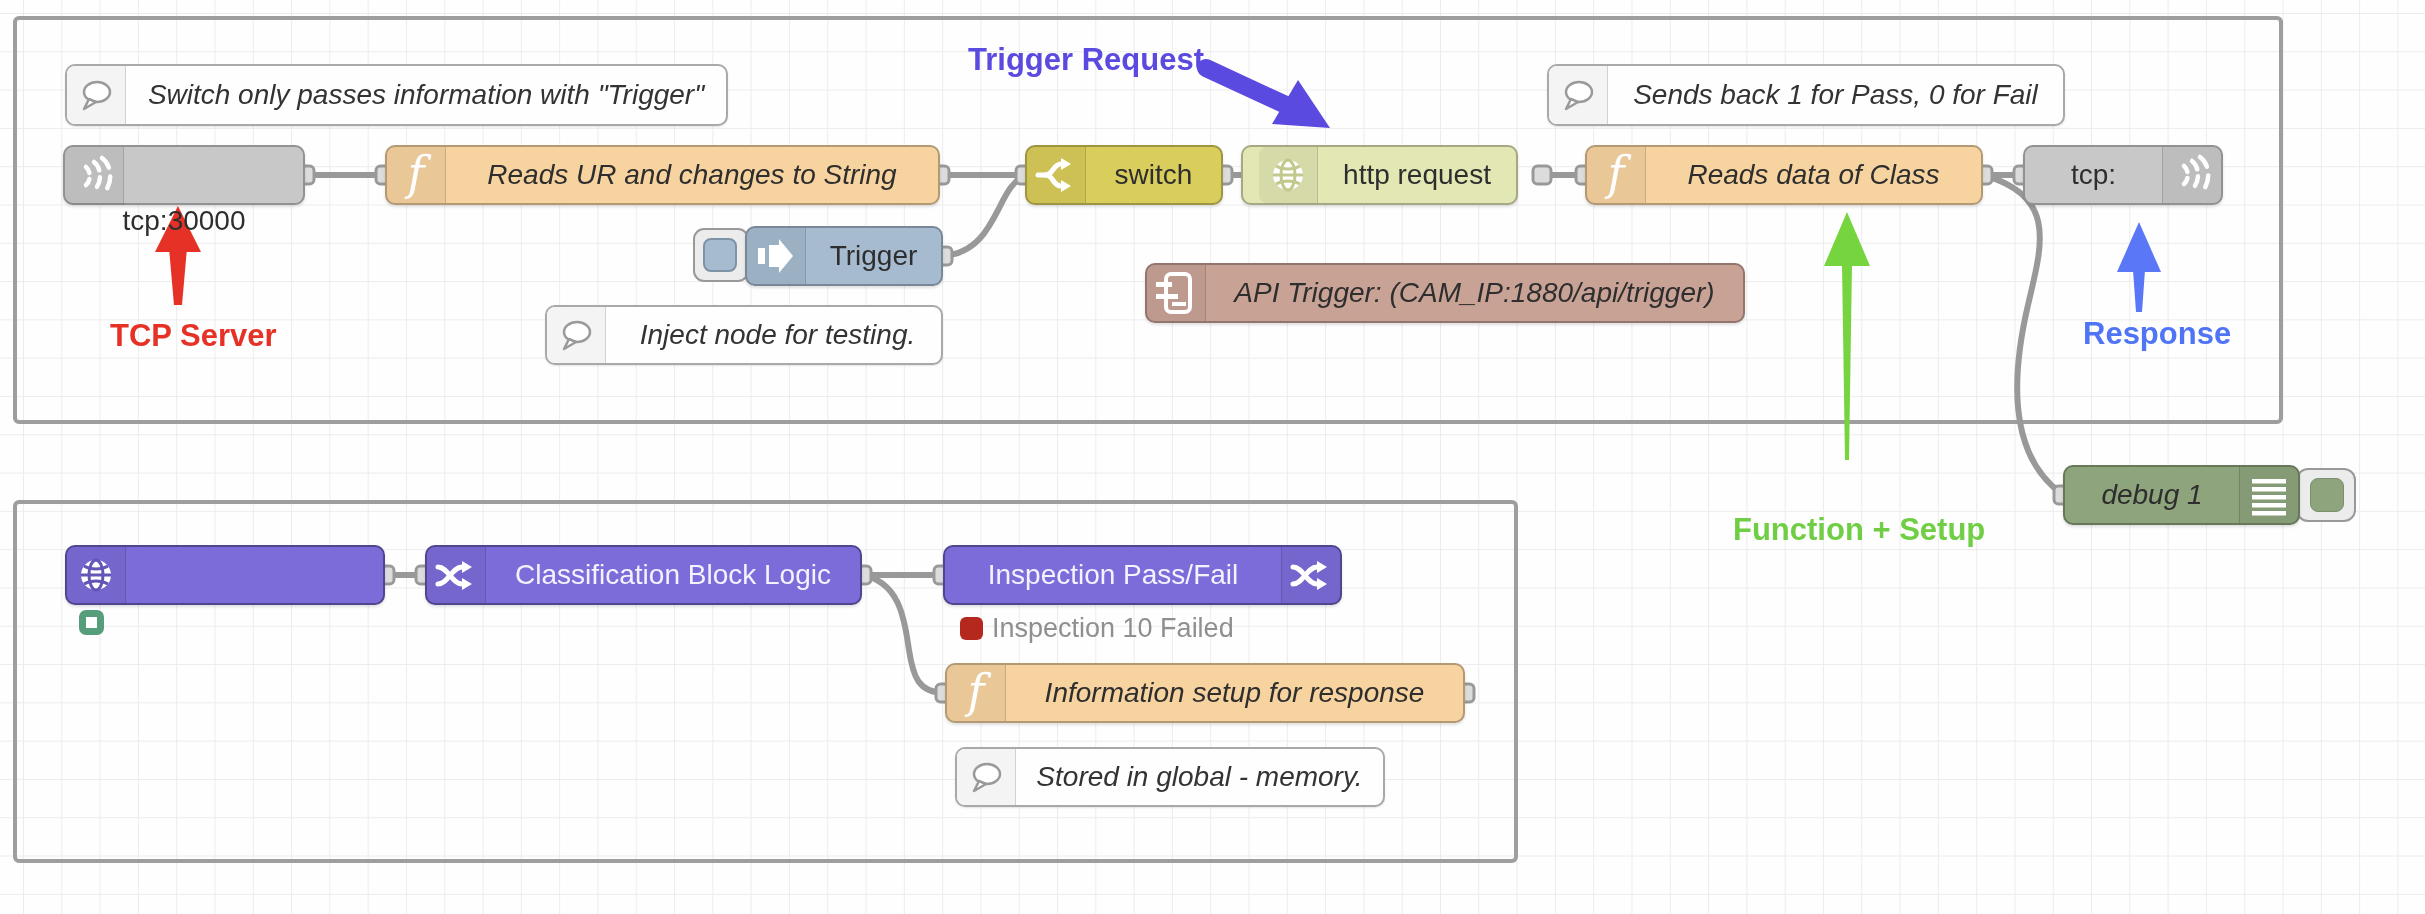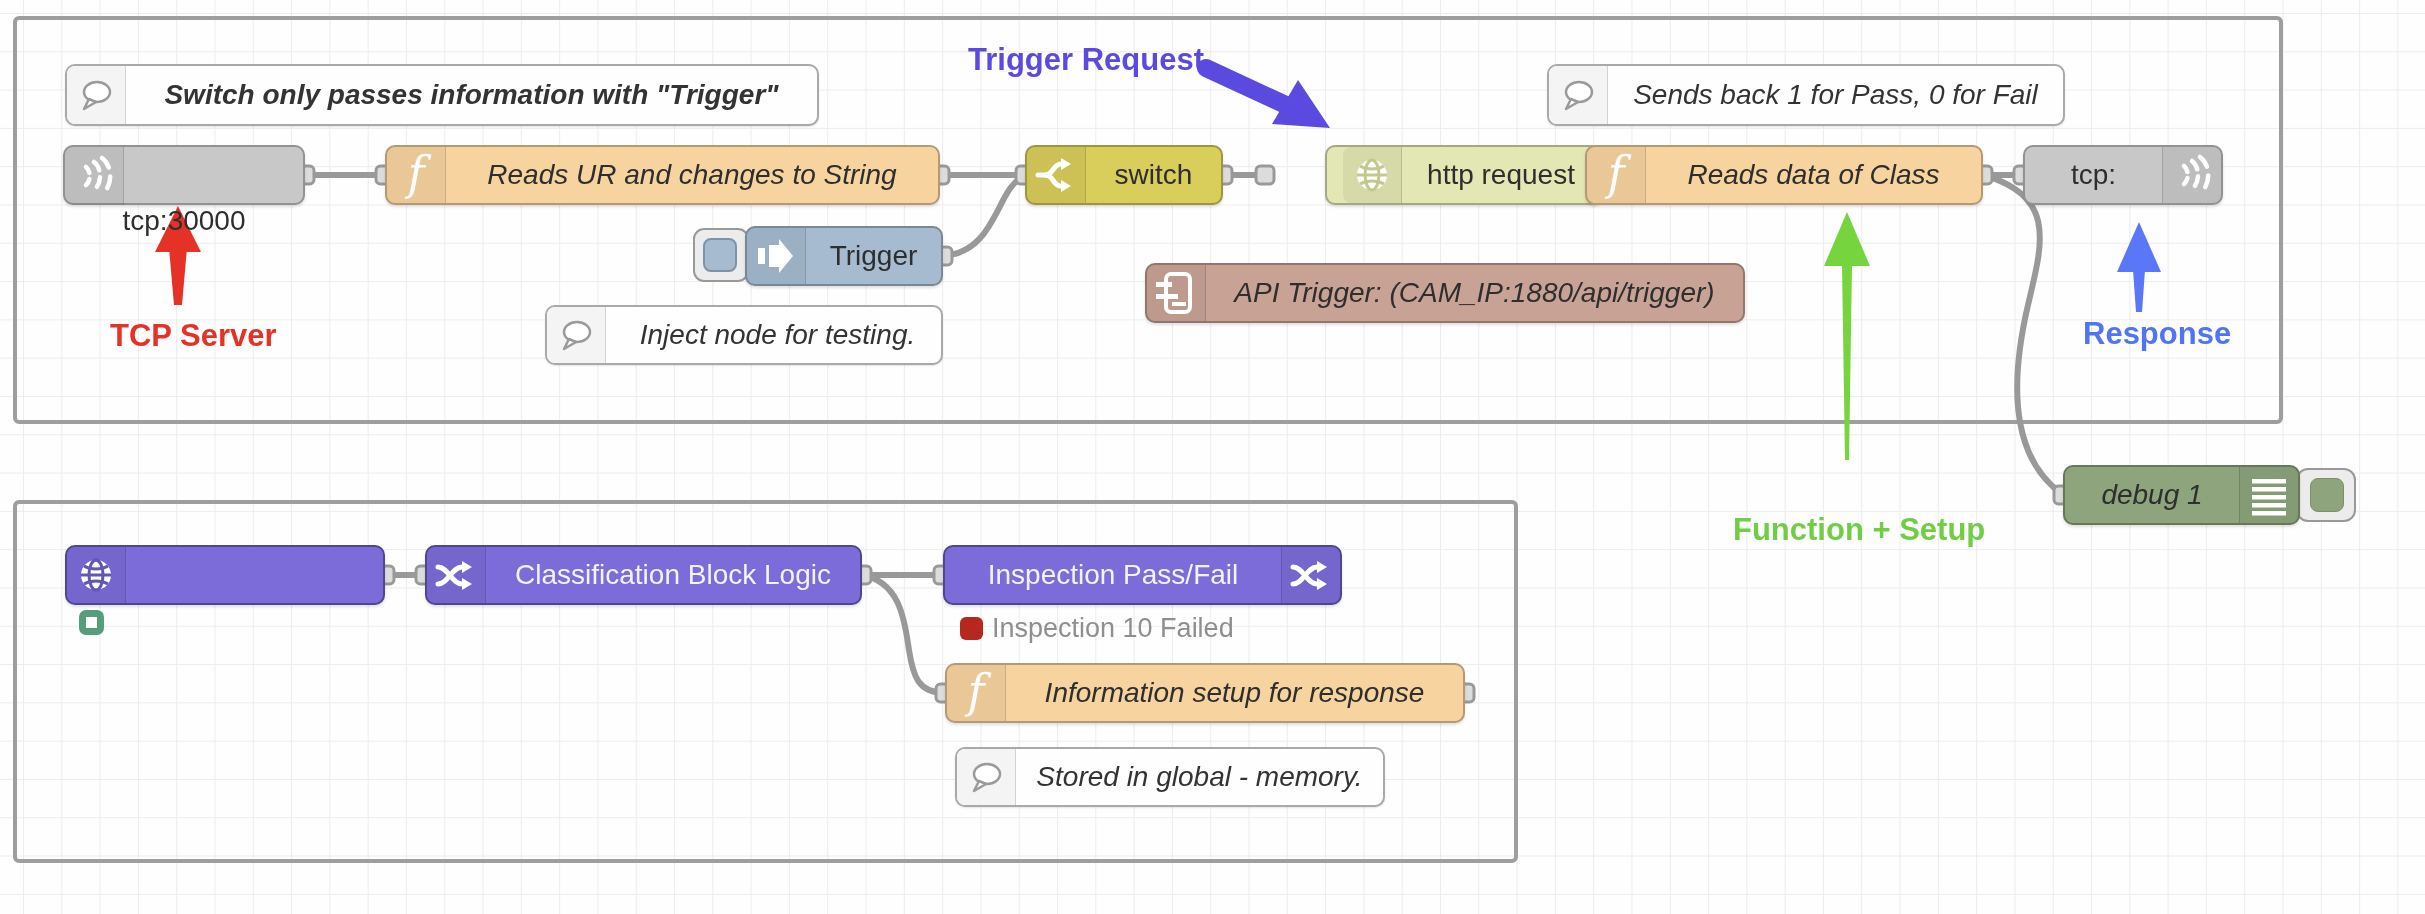--- a/index.html
+++ b/index.html
@@ -114,21 +114,21 @@
   <div class="port" style="left:2063px;top:495px;"></div>
 
   <div class="btn-outer" style="left:693px;top:228px;width:56px;height:54px;">
     <div class="btn-inner" style="left:8px;top:8px;width:34px;height:34px;background:#a6bbcf;border:2px solid #7f93a6;"></div>
   </div>
 
   <div class="btn-outer" style="left:2296px;top:468px;width:60px;height:54px;border-radius:12px;">
     <div class="btn-inner" style="left:12px;top:8px;width:34px;height:34px;background:#8da47c;border:1px solid #7b8f6d;"></div>
   </div>
 
-  <div class="node comment" style="left:65px;top:64px;width:754px;font-weight:bold;">
+  <div class="node comment" style="left:65px;top:64px;width:663px;">
     <span class="icon-sec">
       <svg width="44" height="44" viewBox="0 0 44 44">
           <ellipse cx="23" cy="19" rx="13" ry="10" fill="#fff" stroke="#9a9a9a" stroke-width="2.5"></ellipse>
           <path d="M15 26 L10 36 L22 29 Z" fill="#fff" stroke="#9a9a9a" stroke-width="2.5" stroke-linejoin="round"></path>
         </svg>
     </span>
     <span class="label">Switch only passes information with "Trigger"</span>
   </div>
 
   <div class="node n-gray" style="left:63px;top:145px;width:242px;flex-direction:column;">
@@ -157,21 +157,21 @@
             <path d="M12 22 C19 22 19 11 27 11"></path>
             <path d="M12 22 C19 22 19 33 27 33"></path>
         </g>
         <polygon points="27,5 27,17 37,11" fill="#fff"></polygon>
           <polygon points="27,27 27,39 37,33" fill="#fff"></polygon>
       </svg>
     </span>
     <span class="label">switch</span>
   </div>
 
-  <div class="node n-http" style="left:1325px;top:145px;width:277px;padding-left:16px;">
+  <div class="node n-http" style="left:1241px;top:145px;width:277px;padding-left:16px;">
     <span class="icon-sec" style="color:#c3c98d;">
       <svg width="44" height="44" viewBox="0 0 44 44">
         <circle cx="22" cy="22" r="15" fill="#fff"></circle>
         <g fill="none" stroke="currentColor" stroke-width="3">
           <ellipse cx="22" cy="22" rx="7" ry="15"></ellipse>
             <line x1="7" y1="22" x2="37" y2="22"></line>
             <path d="M10 13 C17 17 27 17 34 13"></path>
             <path d="M10 31 C17 27 27 27 34 31"></path>
         </g>
       </svg>

